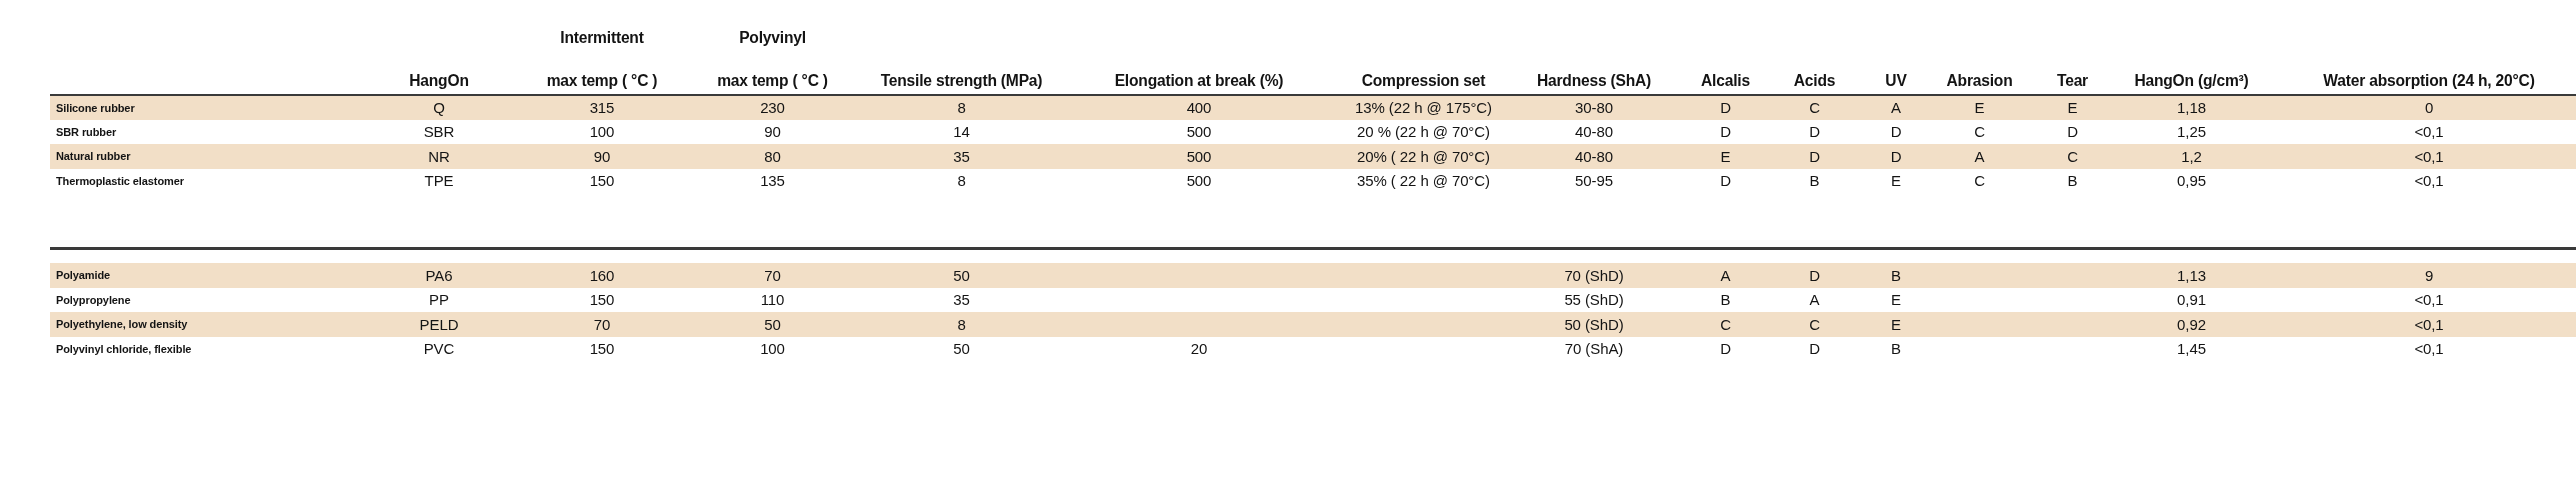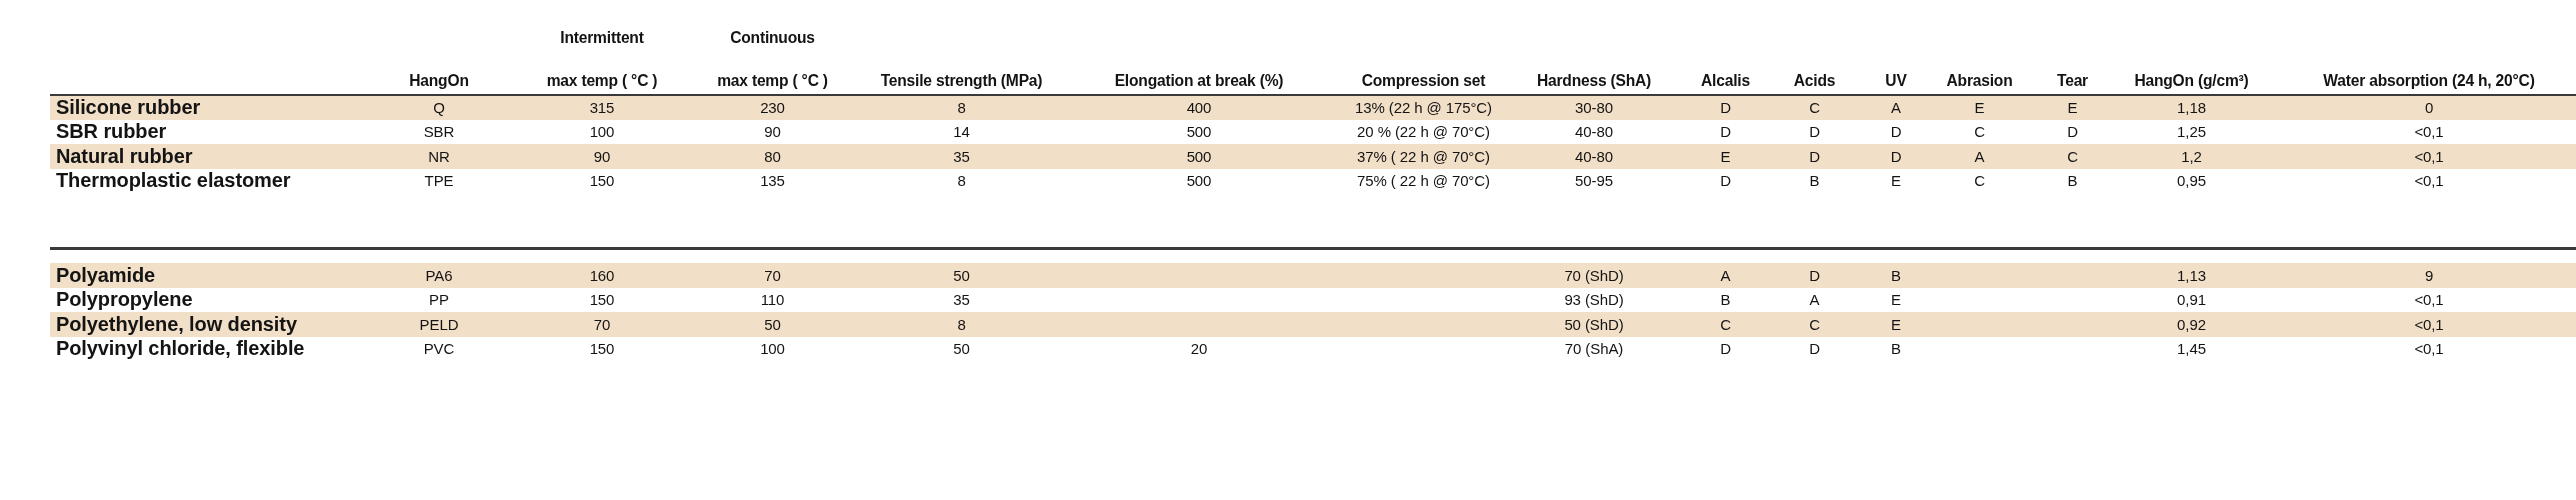--- a/index.html
+++ b/index.html
@@ -46,21 +46,21 @@
     letter-spacing: -0.1px;
     text-align: center;
     vertical-align: middle;
     padding: 0 1.5px;
     white-space: nowrap;
     overflow: hidden;
   }
   tbody.section td.mat {
     text-align: left;
     font-weight: bold;
-    font-size: 20px;
+    font-size: 11px;
     padding-left: 6px;
   }
   tbody.section tr:nth-child(odd) { background: var(--stripe); }
   tbody.gap td { height: 70px; background: var(--bg); padding: 0; }
   .section-separator {
     height: 3px;
     background: var(--rule);
     margin-top: 41px;
     width: 100%;
   }
@@ -85,21 +85,21 @@
         <col style="width:93px">
       <col style="width:93px">
         <col style="width:145px">
         <col style="width:330px">
     </colgroup>
     <thead>
       <tr class="h1">
         <th class="material-col"></th>
         <th></th>
         <th>Intermittent</th>
-        <th>Continuous</th>
+        <th>Polyvinyl</th>
         <th></th>
           <th></th>
           <th></th>
         <th></th>
           <th></th>
           <th></th>
         <th></th>
           <th></th>
           <th></th>
         <th></th>
@@ -159,38 +159,38 @@
         <td>1,25</td>
         <td>&lt;0,1</td>
       </tr>
       <tr>
         <td class="mat">Natural rubber</td>
         <td>NR</td>
         <td>90</td>
         <td>80</td>
         <td>35</td>
         <td>500</td>
-        <td>37% ( 22 h @ 70°C)</td>
+        <td>20% ( 22 h @ 70°C)</td>
         <td>40-80</td>
         <td>E</td>
         <td>D</td>
         <td>D</td>
         <td>A</td>
         <td>C</td>
         <td>1,2</td>
         <td>&lt;0,1</td>
       </tr>
       <tr>
         <td class="mat">Thermoplastic elastomer</td>
         <td>TPE</td>
         <td>150</td>
         <td>135</td>
         <td>8</td>
         <td>500</td>
-        <td>75% ( 22 h @ 70°C)</td>
+        <td>35% ( 22 h @ 70°C)</td>
         <td>50-95</td>
         <td>D</td>
         <td>B</td>
         <td>E</td>
         <td>C</td>
         <td>B</td>
         <td>0,95</td>
         <td>&lt;0,1</td>
       </tr>
     </tbody>
@@ -222,21 +222,21 @@
         <td>9</td>
       </tr>
       <tr>
         <td class="mat">Polypropylene</td>
         <td>PP</td>
         <td>150</td>
         <td>110</td>
         <td>35</td>
         <td></td>
         <td></td>
-        <td>93 (ShD)</td>
+        <td>55 (ShD)</td>
         <td>B</td>
         <td>A</td>
         <td>E</td>
         <td></td>
         <td></td>
         <td>0,91</td>
         <td>&lt;0,1</td>
       </tr>
       <tr>
         <td class="mat">Polyethylene, low density</td>

